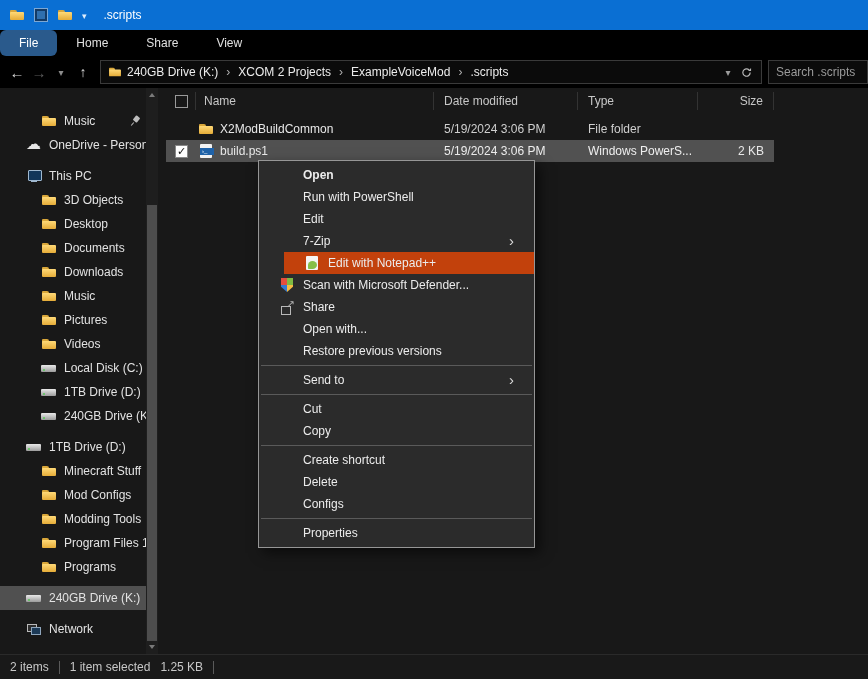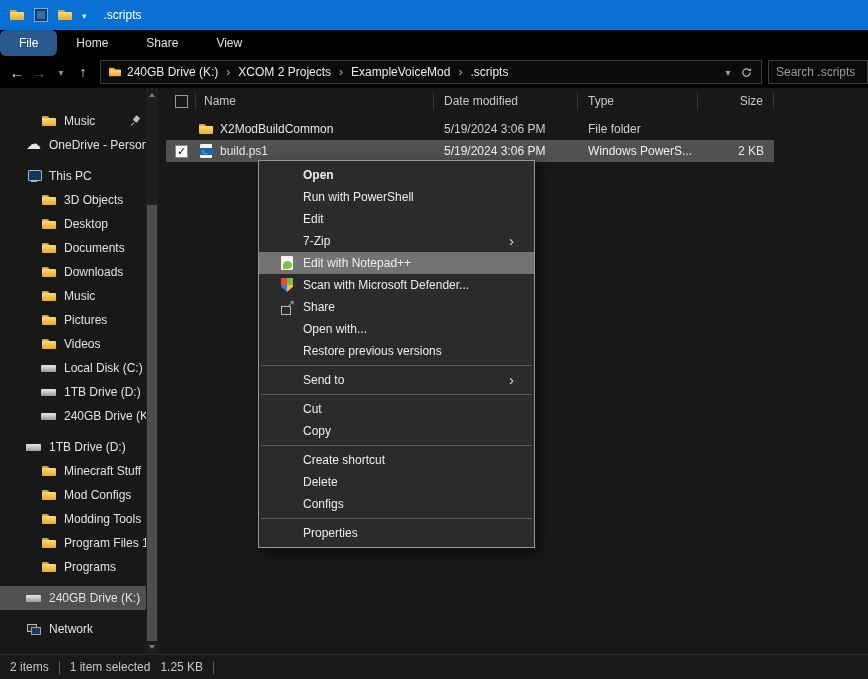--- a/index.html
+++ b/index.html
@@ -93,21 +93,21 @@
 
   
   .context-menu{position:absolute;left:258px;top:160px;width:277px;background:#2b2b2b;
     border:1px solid #969696;padding:3px 0;z-index:30;box-shadow:5px 5px 12px rgba(0,0,0,.55);}
   .cm-item{display:flex;align-items:center;height:22px;padding:0 20px;color:#ececec;}
   .mi-icon{width:16px;height:16px;flex:0 0 16px;margin-right:8px;position:relative;display:inline-block;}
   .cm-label{flex:1;white-space:nowrap;overflow:hidden;}
   .cm-sub{width:10px;text-align:right;color:#dcdcdc;}
   .f-submenu .cm-sub::after{content:"›";font-size:15px;line-height:1;}
   .f-bold .cm-label{font-weight:bold;}
-  .f-highlighted{background:#737373;}
+  .f-highlighted{background:#c2410c;margin-left:25px;}
   .f-separator{height:1px;background:#5a5a5a;margin:3px 2px;padding:0;}
 
   
   .statusbar{position:absolute;left:0;right:0;bottom:0;height:25px;background:#191919;
     border-top:1px solid #2a2a2a;display:flex;align-items:center;padding-left:10px;gap:10px;}
   .st{color:#c8c8c8;}
   .vsep{width:1px;height:13px;background:#5a5a5a;}
 
   
   .icon{position:relative;display:inline-block;width:16px;height:16px;flex:0 0 16px;}

